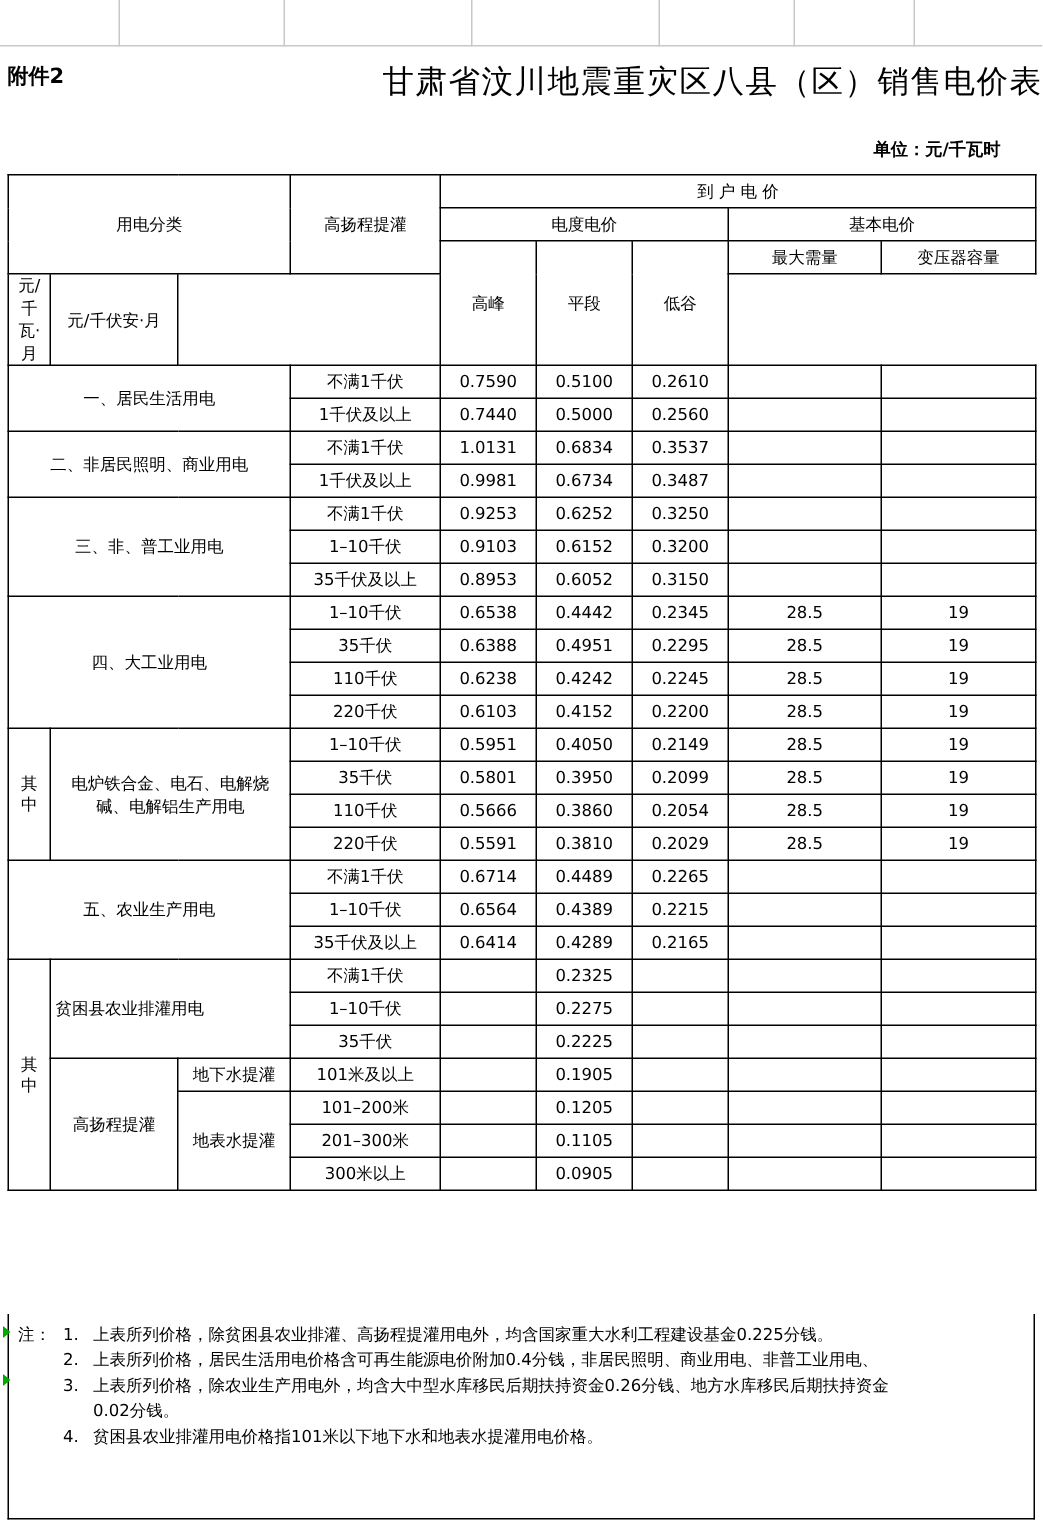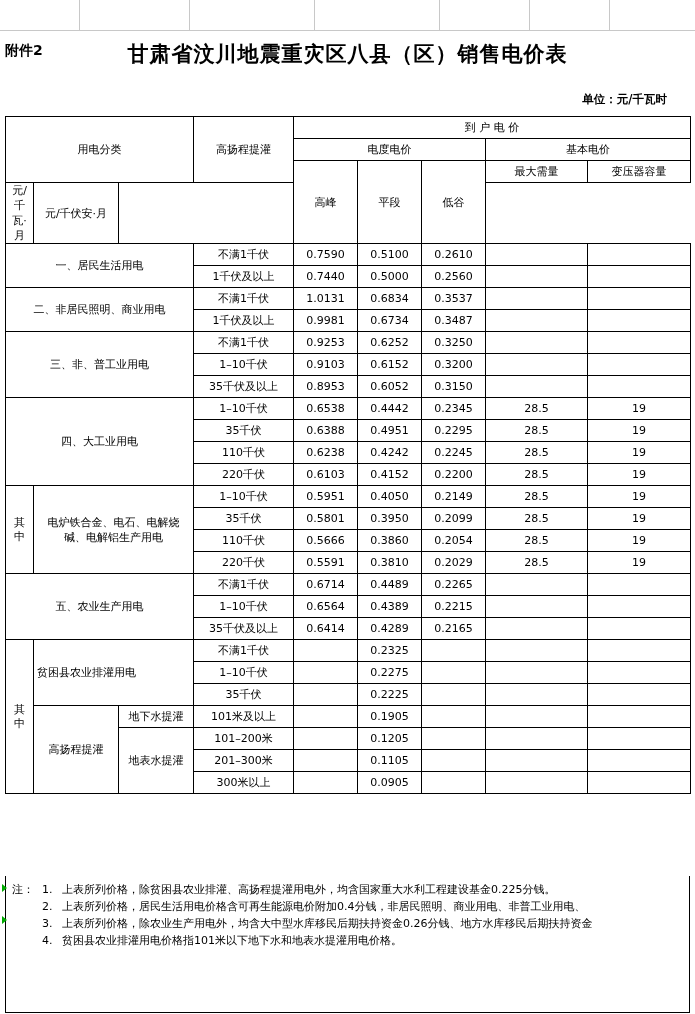--- a/index.html
+++ b/index.html
@@ -32,22 +32,22 @@
   .topstrip .c7{width:85px;flex:1;border-right:none;}
   .attach-label{
     position:absolute;left:5px;top:6px;
     font-size:14px;font-weight:bold;
     font-family:"DejaVu Sans","Liberation Sans",sans-serif;
     z-index:5;
     margin-top:36px;
   }
   .title{
     position:absolute;left:0;top:40px;width:695px;
-    text-align:center;
-    font-size:21px;font-weight:bold;
+    text-align:right;
+    font-size:21px;font-weight:normal;
     font-family:"DejaVu Sans","Liberation Sans",sans-serif;
     letter-spacing:1px;
   }
   .unit{
     position:absolute;right:28px;top:92px;
     font-size:11.5px;font-weight:bold;
     font-family:"DejaVu Sans","Liberation Sans",sans-serif;
   }
   table.main{
     position:absolute;left:5px;top:116px;
@@ -381,20 +381,21 @@
   <div class="row">
     <div class="lbl"></div>
     <div class="numlbl">2.</div>
     <div class="txt">上表所列价格，居民生活用电价格含可再生能源电价附加0.4分钱，非居民照明、商业用电、非普工业用电、</div>
   </div>
   <div class="row">
     <div class="lbl"></div>
     <div class="numlbl">3.</div>
     <div class="txt">上表所列价格，除农业生产用电外，均含大中型水库移民后期扶持资金0.26分钱、地方水库移民后期扶持资金</div>
   </div>
+  <div class="indent">0.02分钱。</div>
   <div class="row">
     <div class="lbl"></div>
     <div class="numlbl">4.</div>
     <div class="txt">贫困县农业排灌用电价格指101米以下地下水和地表水提灌用电价格。</div>
   </div>
 </div>
 
 <div class="greenmark" style="top:884px;"></div>
 <div class="greenmark" style="top:916px;"></div>
 

